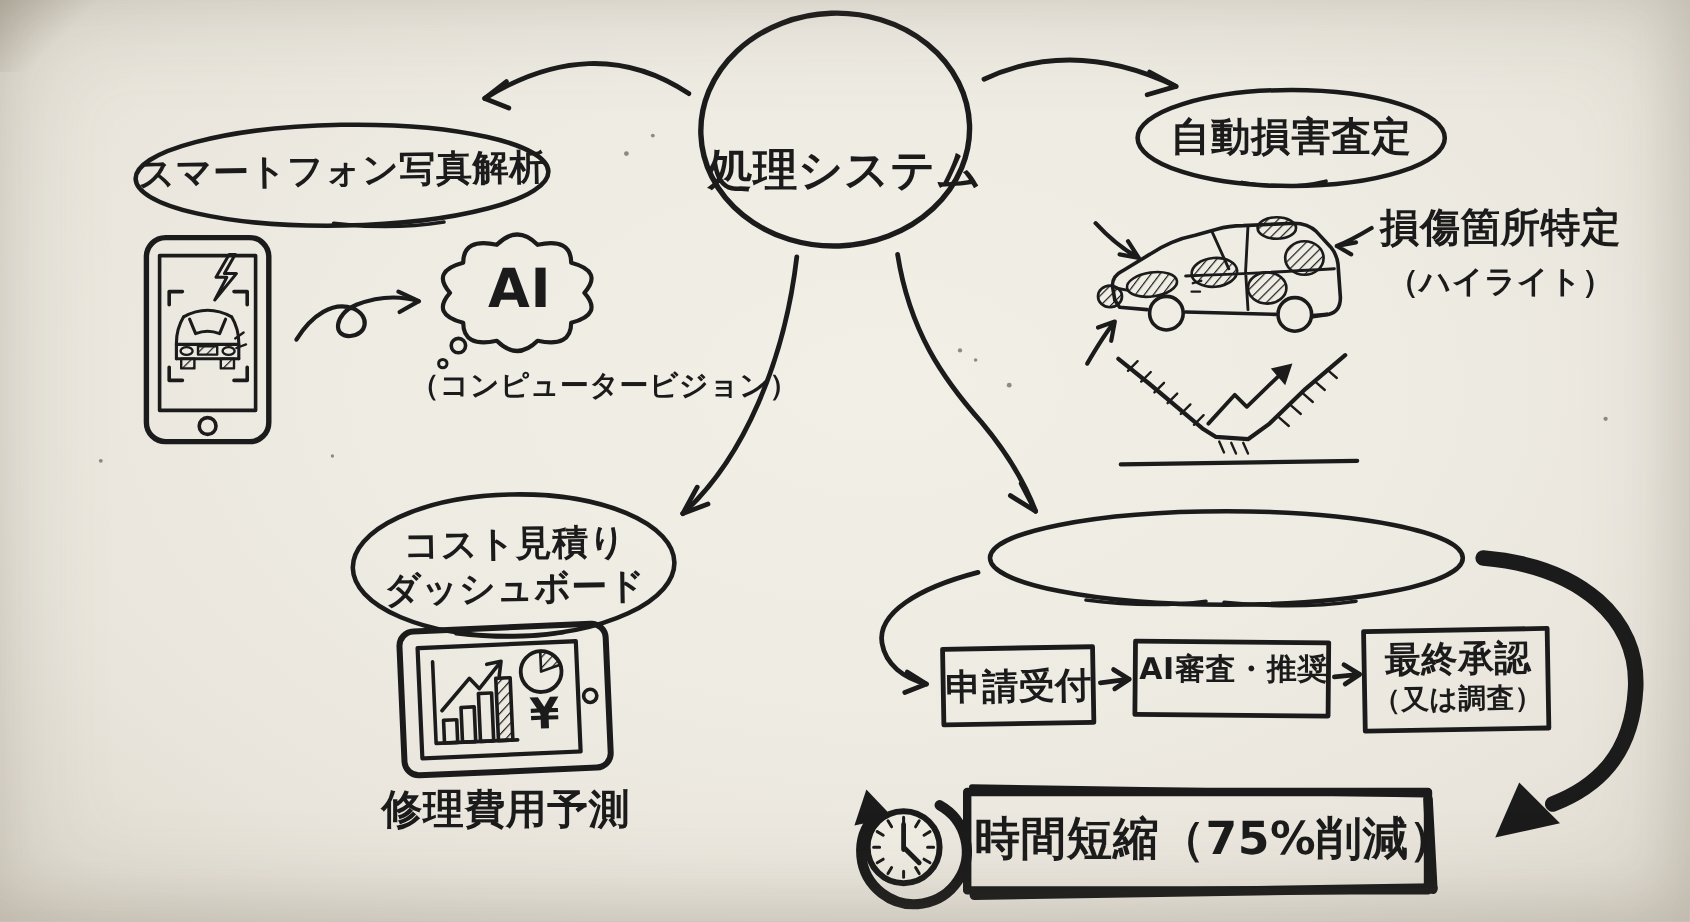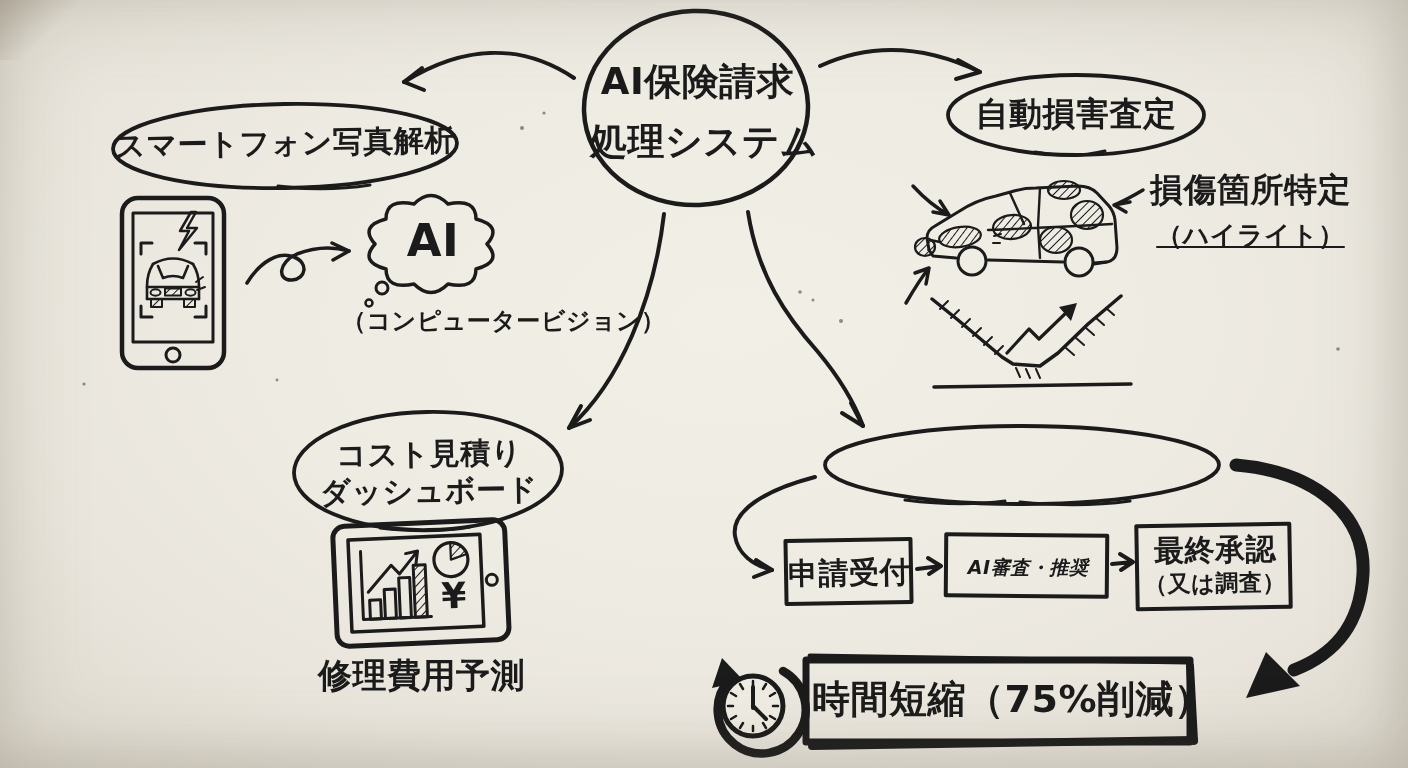--- a/index.html
+++ b/index.html
@@ -199,35 +199,34 @@
         <circle cx="800" cy="292" r="1.8"></circle>
           <circle cx="813" cy="300" r="1.5"></circle>
         <circle cx="841" cy="321" r="2"></circle>
           <circle cx="1338" cy="349" r="1.8"></circle>
         <circle cx="84" cy="384" r="1.6"></circle>
           <circle cx="277" cy="380" r="1.4"></circle>
       </g>
     </g>
   </svg>
 
-  <div class="label" style="left:590px;top:62px;width:215px;font-size:37px;">AI保険請求</div>
   <div class="label" style="left:590px;top:106px;width:215px;font-size:37px;margin-top:16px;">処理システム</div>
 
   <div class="label" style="left:113px;top:126px;width:344px;font-size:30px;transform:rotate(-1deg);">スマートフォン写真解析</div>
   <div class="label" style="left:398px;top:216px;width:70px;font-size:45px;">AI</div>
   <div class="label" style="left:342px;top:308px;width:300px;font-size:24px;">（コンピュータービジョン）</div>
 
   <div class="label" style="left:1148px;top:172px;width:205px;font-size:33px;">損傷箇所特定</div>
   <div class="label" style="left:950px;top:96px;width:252px;font-size:33px;">自動損害査定</div>
-  <div class="label" style="left:1148px;top:221px;width:205px;font-size:26px;text-decoration:underline;">（ハイライト）</div>
+  <div class="label" style="left:1148px;top:221px;width:205px;font-size:26px;">（ハイライト）</div>
 
   <div class="label" style="left:300px;top:437px;width:258px;font-size:30px;transform:rotate(-1deg);">コスト見積り</div>
   <div class="label" style="left:300px;top:474px;width:258px;font-size:30px;transform:rotate(-1deg);">ダッシュボード</div>
   <div class="label" style="left:432px;top:576px;width:44px;font-size:36px;font-weight:700;transform:rotate(-2deg);">¥</div>
   <div class="label" style="left:318px;top:657px;width:205px;font-size:34px;">修理費用予測</div>
 
   <div class="label" style="left:788px;top:556px;width:122px;font-size:30px;transform:rotate(-1deg);">申請受付</div>
-  <div class="label" style="left:949px;top:557px;width:158px;font-size:19px;font-style:italic;">AI審査・推奨</div>
+  <div class="label" style="left:949px;top:544px;width:158px;font-size:25px;">AI審査・推奨</div>
   <div class="label" style="left:1140px;top:533px;width:150px;font-size:30px;transform:rotate(-1deg);">最終承認</div>
   <div class="label" style="left:1140px;top:571px;width:150px;font-size:23px;transform:rotate(-1deg);">（又は調査）</div>
 
   <div class="label" style="left:812px;top:679px;width:378px;font-size:38px;font-weight:700;">時間短縮（75%削減）</div>
 </div>
 
 </body></html>

